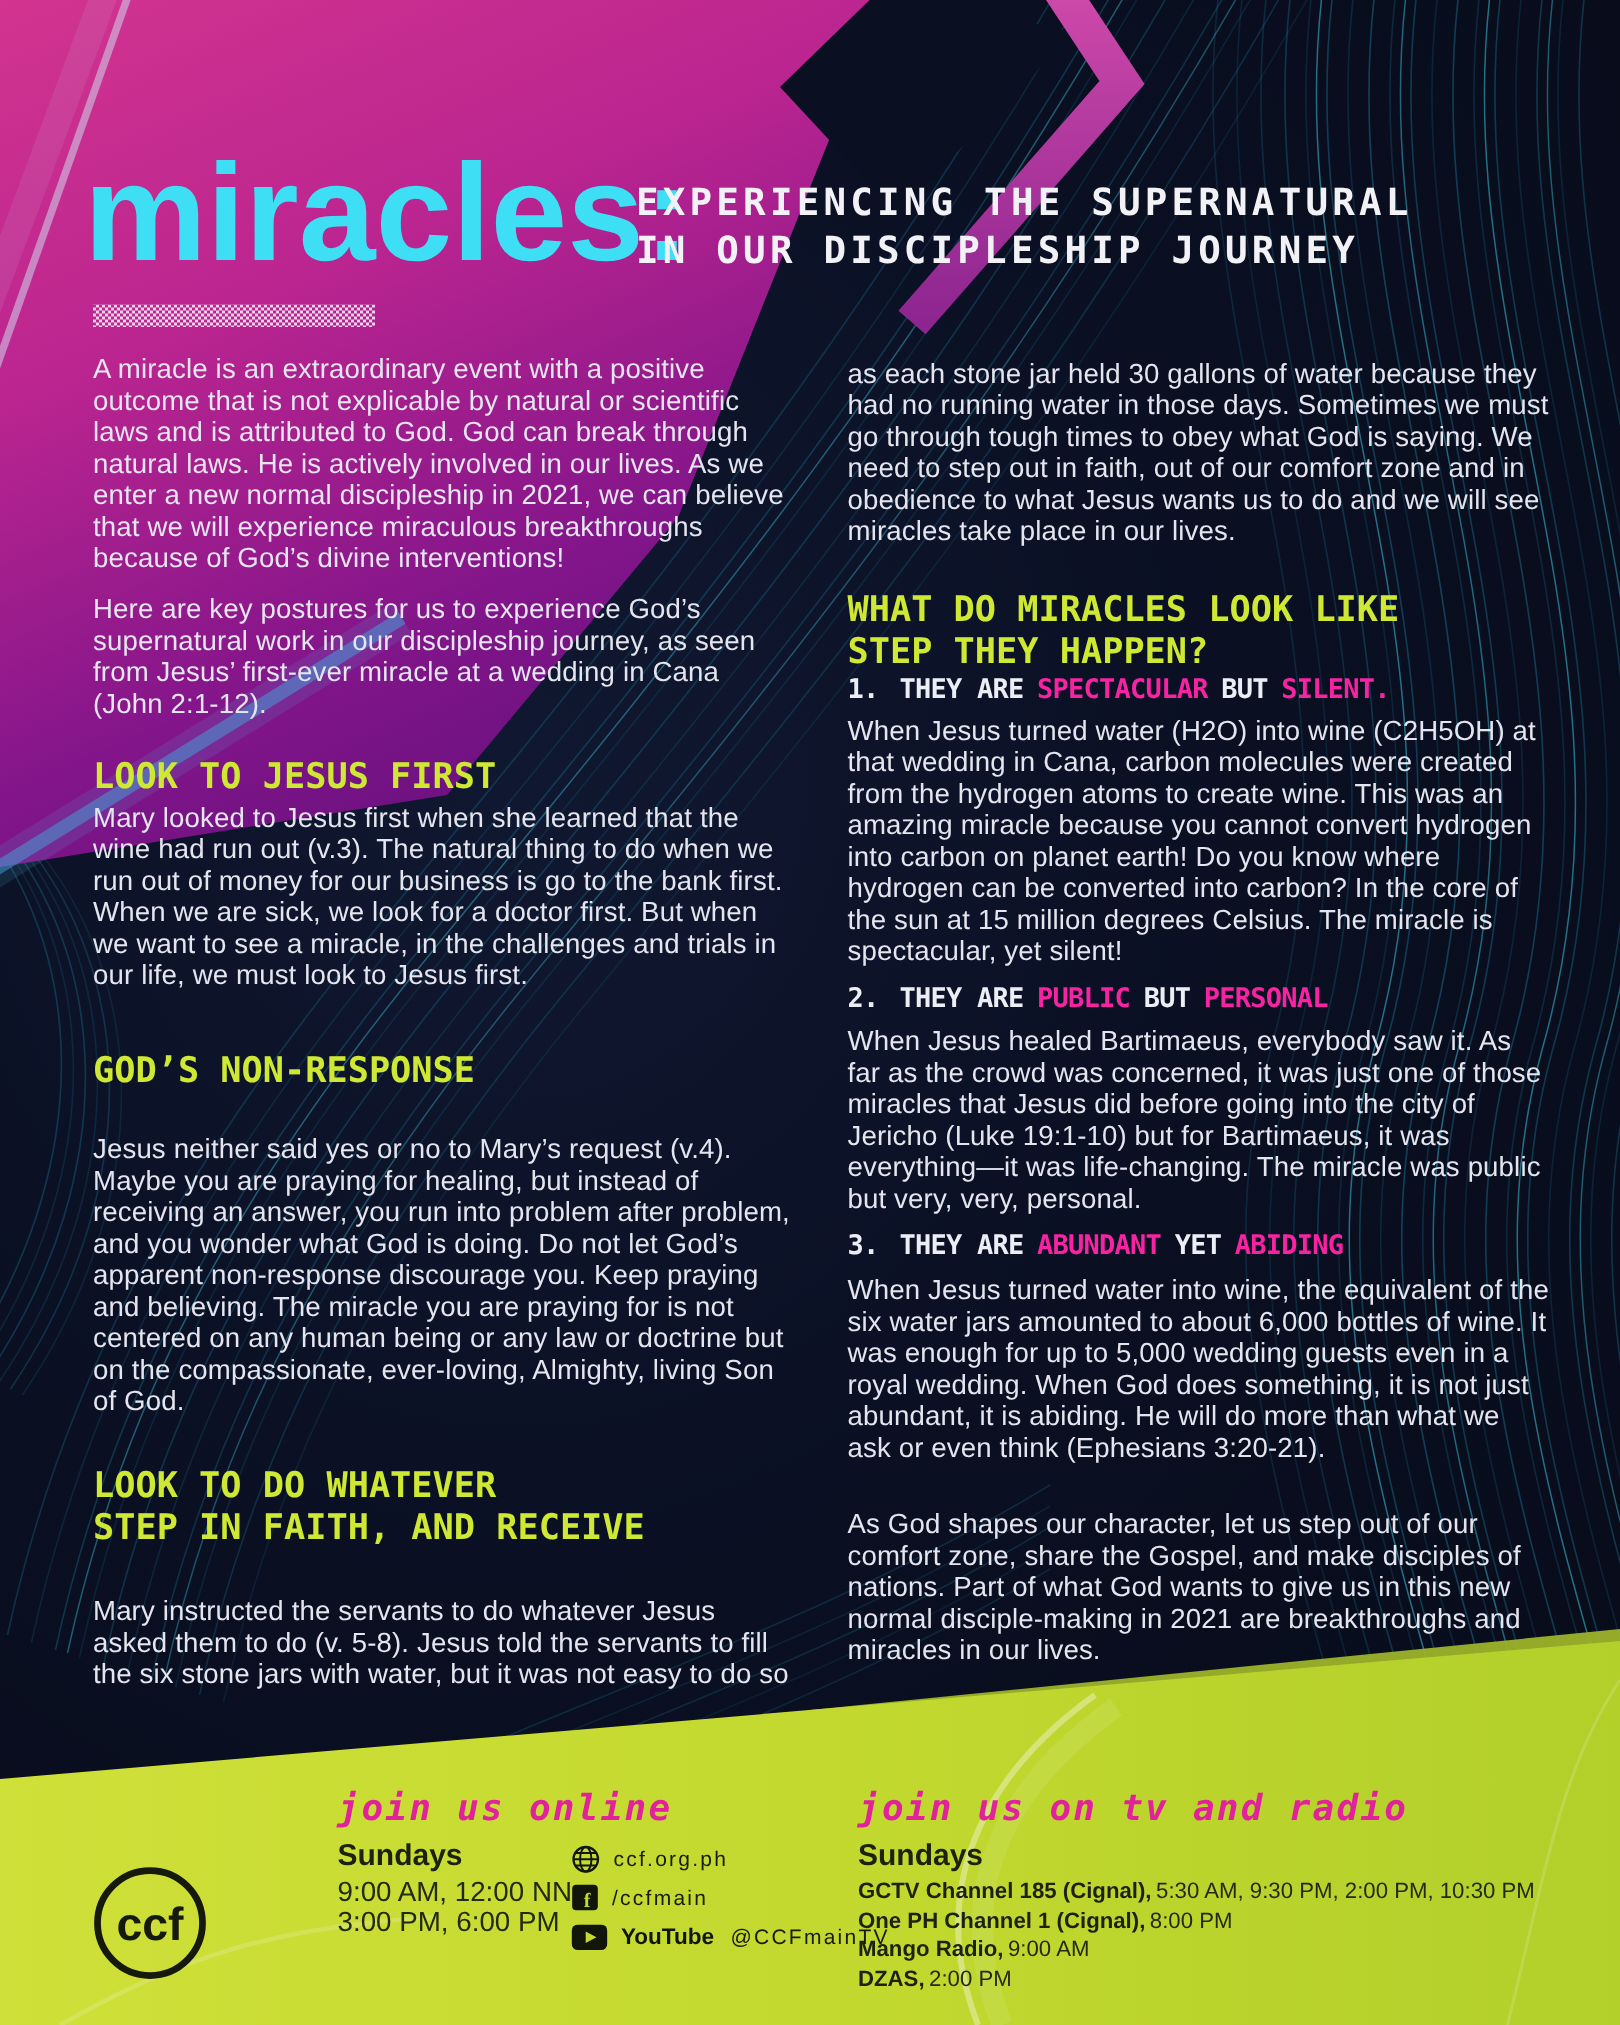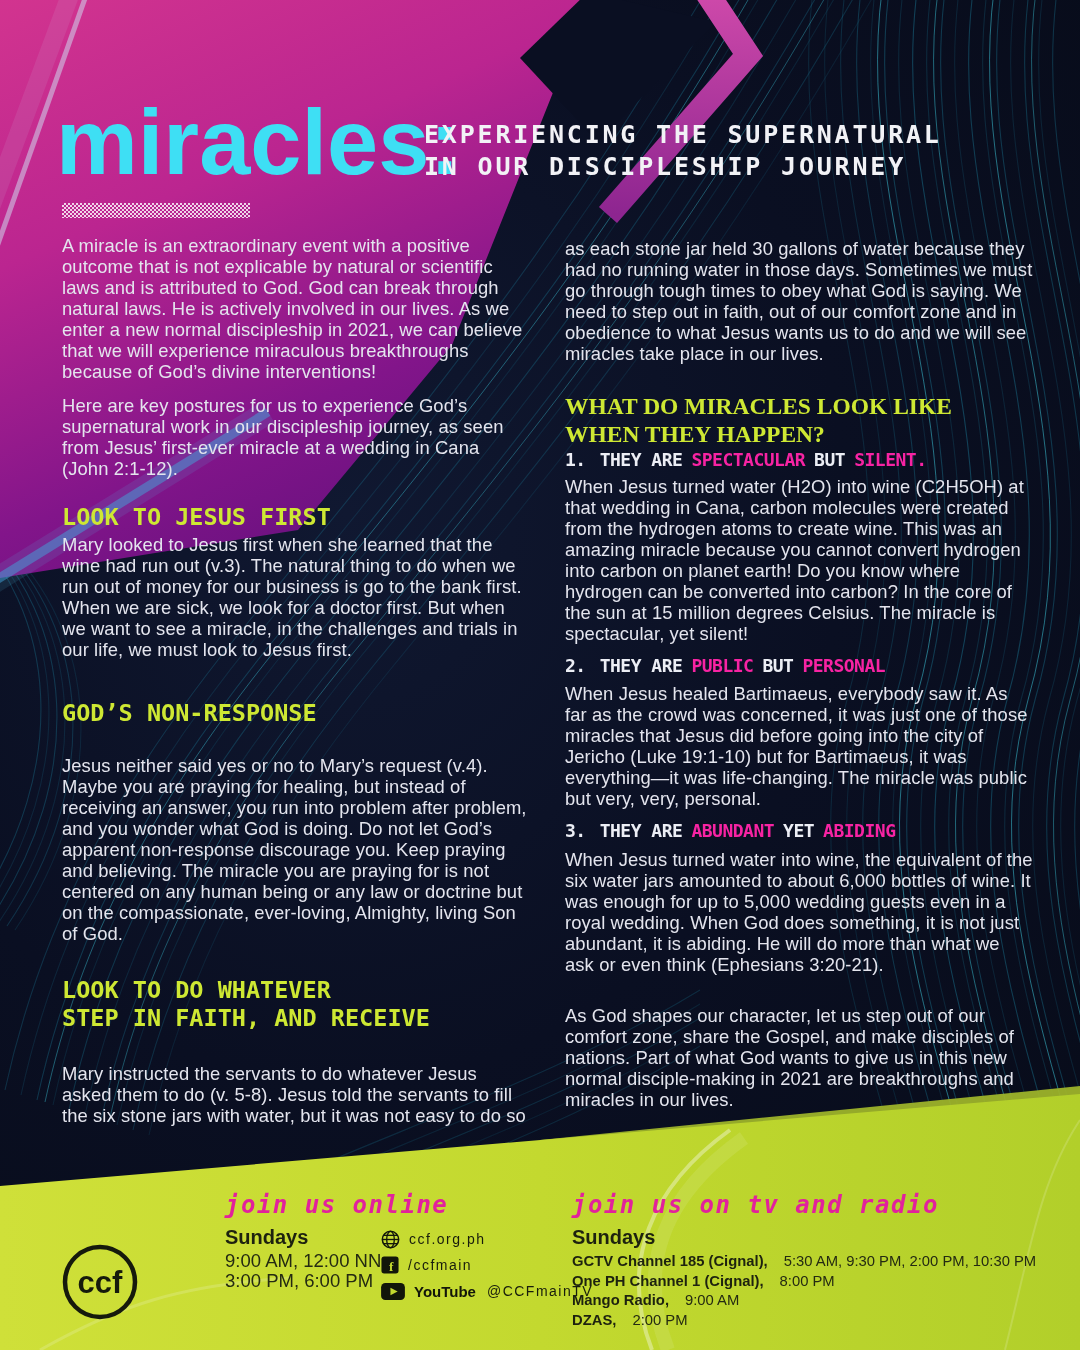--- a/index.html
+++ b/index.html
@@ -33,39 +33,39 @@
   .pix{font-family:"DejaVu Sans Mono",monospace;font-weight:700;}
   .sec-h{font-size:23.5px;line-height:28px;color:#cee833;letter-spacing:0px;}
   .item-h{font-size:18px;line-height:21px;color:#eceef5;display:flex;gap:9px;letter-spacing:-0.5px;white-space:nowrap;}
   .item-h .num{margin-right:5px;}
   .kw{color:#f723a3;}
   #p1{top:235px;} #p2{top:395px;}
   #h-sec1{top:503px;} #p3{top:534px;}
   #h-sec2{top:699px;} #p4{top:755px;}
   #h-sec3{top:976px;} #p5{top:1063px;}
   #p6{top:238px;}
-  #h-question{top:392px;font-family:Liberation Serif, serif;}
+  #h-question{top:392px;}
   #ih1{top:449px;} #p7{top:476px;}
   #ih2{top:655px;} #p8{top:683px;}
   #ih3{top:820px;} #p9{top:849px;}
   #p10{top:1005px;}
   
   .f-pix-h{font-family:"DejaVu Sans Mono",monospace;font-weight:700;font-size:24px;
            letter-spacing:1.5px;color:#e2219c;font-style:italic;}
   #f-online-h{left:225px;top:1191px;}
   #f-tv-h{left:572px;top:1191px;}
   .f-day{font-weight:bold;font-size:20px;color:#1d220f;}
   #f-day1{left:225px;top:1226px;} #f-day2{left:572px;top:1226px;}
   #f-times{left:225px;top:1251px;font-size:18.5px;line-height:20px;color:#242a12;}
   #f-links{left:381px;top:1226px;}
   .flink{display:flex;align-items:center;gap:9px;height:26px;}
   .flabel{font-size:14px;letter-spacing:1.5px;color:#171c0c;}
   .yt-word{font-size:15px;font-weight:bold;color:#12160a;letter-spacing:0px;margin-right:2px;}
   #f-sched{left:572px;top:1252px;font-size:14.8px;line-height:19.5px;color:#242a12;}
-  .srow b{color:#1d220f;margin-right:16px;}
+  .srow b{color:#1d220f;margin-right:3px;}
   #ccf-logo{left:60px;top:1242px;}
 </style>
 </head>
 <body>
 
 <div id="canvas">
 
   <svg class="decor" viewBox="0 0 1080 1350" aria-hidden="true">
     <defs>
       <linearGradient id="gMag" x1="0%" y1="0%" x2="50%" y2="110%">
@@ -193,21 +193,21 @@
   <div id="h-sec3" class="abs col-l pix sec-h">
     <div>LOOK TO DO WHATEVER</div>
     <div>STEP IN FAITH, AND RECEIVE</div>
   </div>
   <p id="p5" class="abs col-l body">Mary instructed the servants to do whatever Jesus asked them to do (v. 5-8). Jesus told the servants to fill the six stone jars with water, but it was not easy to do so</p>
 
   <p id="p6" class="abs col-r body">as each stone jar held 30 gallons of water because they had no running water in those days. Sometimes we must go through tough times to obey what God is saying. We need to step out in faith, out of our comfort zone and in obedience to what Jesus wants us to do and we will see miracles take place in our lives.</p>
 
   <div id="h-question" class="abs col-r pix sec-h">
     <div>WHAT DO MIRACLES LOOK LIKE</div>
-    <div>WHEN THEY HAPPEN?</div>
+    <div>STEP THEY HAPPEN?</div>
   </div>
 
   <div id="ih1" class="abs col-r pix item-h">
     <span class="num">1.</span>
     <span>THEY ARE</span>
     <span class="kw">SPECTACULAR</span>
     <span>BUT</span>
     <span class="kw">SILENT.</span>
   </div>
   <p id="p7" class="abs col-r body">When Jesus turned water (H2O) into wine (C2H5OH) at that wedding in Cana, carbon molecules were created from the hydrogen atoms to create wine. This was an amazing miracle because you cannot convert hydrogen into carbon on planet earth! Do you know where hydrogen can be converted into carbon? In the core of the sun at 15 million degrees Celsius. The miracle is spectacular, yet silent!</p>

